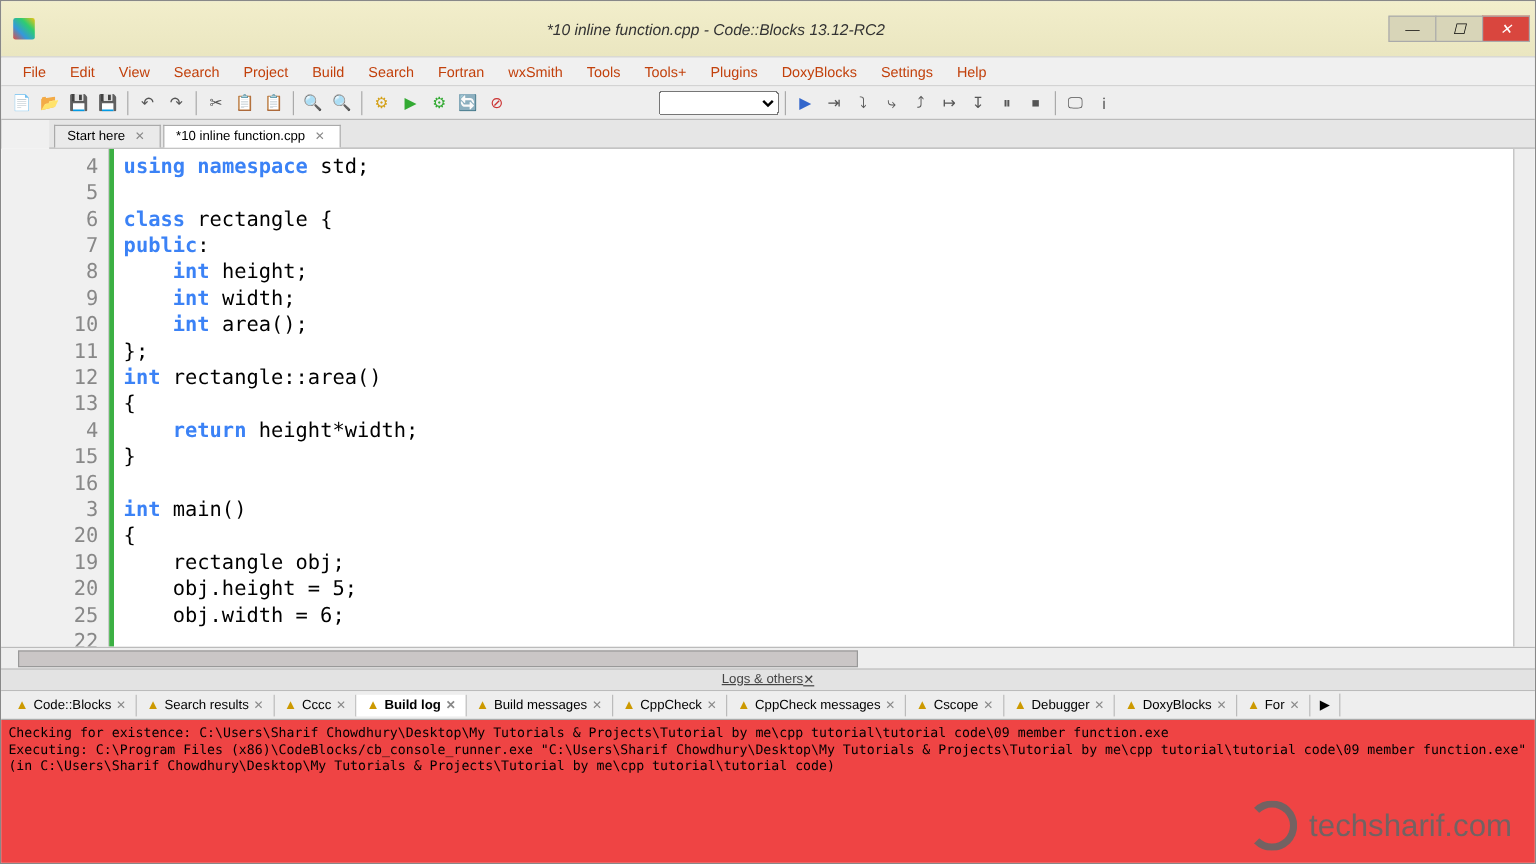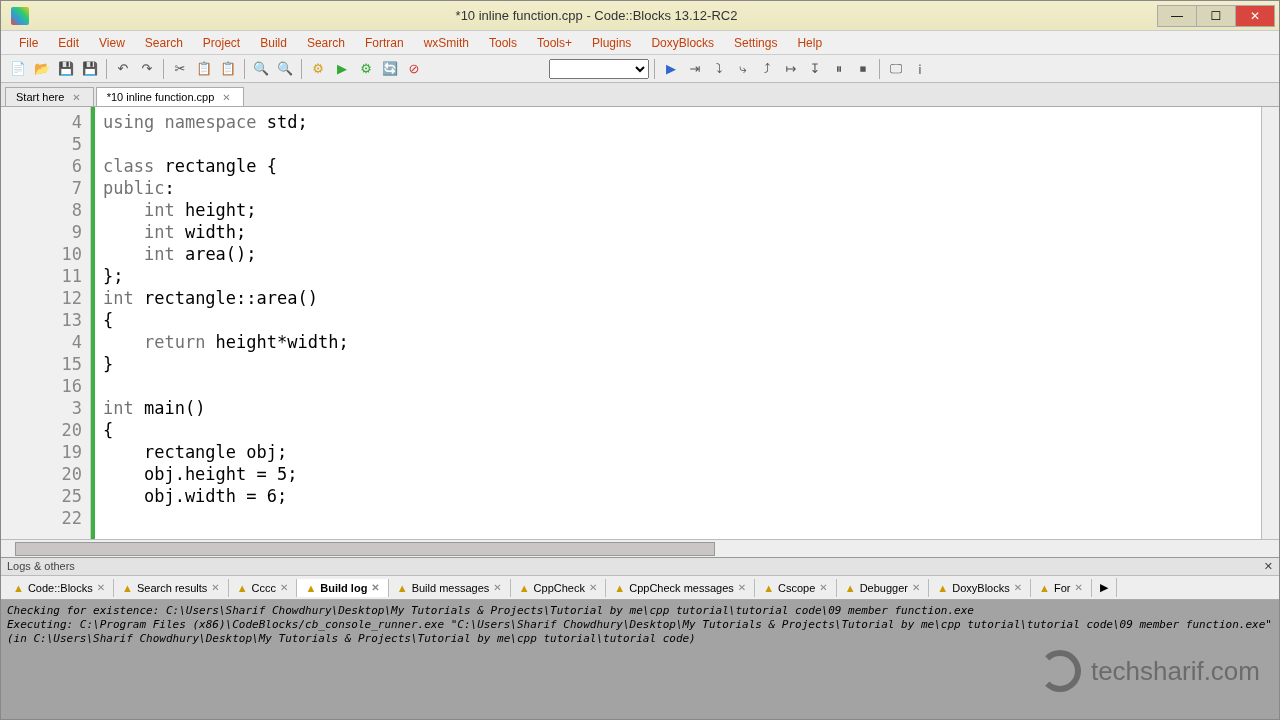--- a/index.html
+++ b/index.html
@@ -1,49 +1,49 @@
 <!DOCTYPE html>
 <html><head>
 <meta charset="utf-8">
 <style>
 * { margin: 0; padding: 0; box-sizing: border-box; }
 body { font-family: "Segoe UI", Tahoma, sans-serif; font-size: 12px; background: #f0f0f0; width: 1280px; height: 720px; overflow: hidden; position: relative; }
 .window { display: flex; flex-direction: column; height: 100%; border: 1px solid #888; }
-.titlebar { height: 30px; background: linear-gradient(#f2eecb, #eae6c0); display: flex; align-items: center; padding: 0 4px; border-bottom: 1px solid #ccc; }
+.titlebar { height: 47px; background: linear-gradient(#f2eecb, #eae6c0); display: flex; align-items: center; padding: 0 4px; border-bottom: 1px solid #ccc; font-style: italic; }
 .titlebar-icon { width: 18px; height: 18px; margin: 0 6px; background: linear-gradient(45deg,#e74c3c,#3498db,#2ecc71,#f1c40f); border-radius: 2px; }
 .titlebar-text { flex: 1; text-align: center; font-size: 13px; color: #333; }
 .winbtns { display: flex; gap: 0; }
 .winbtn { width: 40px; height: 22px; display: flex; align-items: center; justify-content: center; font-size: 12px; cursor: pointer; background: #d8d5b8; border: 1px solid #aaa; margin-left: -1px;}
 .winbtn.close { background: #d9463e; color: #fff; }
 .menubar { height: 24px; background: #f0f0f0; display: flex; align-items: center; padding: 0 8px; border-bottom: 1px solid #ccc; }
 .menubar span { padding: 3px 10px; cursor: pointer; color: #c2410c; }
 .toolbar { height: 28px; background: #eee; display: flex; align-items: center; padding: 2px 6px; border-bottom: 1px solid #bbb; gap: 2px; }
 .tbtn { width: 22px; height: 22px; display: flex; align-items: center; justify-content: center; border: 1px solid transparent; cursor: pointer; font-size: 13px; color: #555; }
 .tsep { width: 1px; height: 20px; background: #aaa; margin: 0 3px; }
-.tabbar { height: 24px; background: #e6e6e6; display: flex; align-items: flex-end; padding: 0 4px; border-bottom: 1px solid #aaa; }
+.tabbar { height: 24px; background: #e6e6e6; display: flex; align-items: flex-end; padding: 0 4px; border-bottom: 1px solid #aaa; margin-left: 40px; }
 .tab { padding: 3px 10px; background: #eaeaea; border: 1px solid #aaa; border-bottom: none; margin-right: 2px; cursor: pointer; display: flex; align-items: center; gap: 6px; font-size: 11px;}
 .tab.active { background: #fff; }
 .tab .x { color: #888; font-size: 10px; padding: 0 2px; }
 .editor-area { flex: 1; display: flex; overflow: hidden; background: #fff; position: relative;}
 .gutter { width: 90px; background: #f0f0f0; border-right: 1px solid #ccc; text-align: right; padding: 4px 8px 4px 0; font-family: Consolas, monospace; font-size: 17px; color: #888; line-height: 22px; }
 .change-bar { width: 4px; background: #3cb043; }
 .codearea { flex: 1; font-family: Consolas, monospace; font-size: 17px; line-height: 22px; padding: 4px 0 4px 8px; white-space: pre; color: #000; position: relative;}
-.kw { color: #737373; font-weight: normal; }
+.kw { color: #3b82f6; font-weight: bold; }
 .hscroll { height: 18px; background: #eee; border-top: 1px solid #bbb; position: relative; }
 .hthumb { position: absolute; left: 14px; width: 700px; top: 2px; height: 14px; background: #cac6c6; border: 1px solid #999; }
 .logs-panel { height: 162px; background: #f0f0f0; border-top: 1px solid #999; display: flex; flex-direction: column; }
-.logs-title { background: #e3e3e3; padding: 2px 6px; font-size: 11px; color: #444; border-bottom: 1px solid #bbb; display:flex; justify-content:space-between;}
+.logs-title { background: #e3e3e3; padding: 2px 6px; font-size: 11px; color: #444; border-bottom: 1px solid #bbb; display:flex; justify-content:center;text-decoration:underline;}
 .logs-tabs { height: 24px; display: flex; align-items: center; border-bottom: 1px solid #aaa; background: #eee; overflow: hidden;}
 .ltab { padding: 3px 8px; border-right: 1px solid #bbb; cursor: pointer; display: flex; align-items: center; gap: 4px; font-size: 11px; white-space: nowrap;}
 .ltab.active { background: #fff; font-weight: bold; }
 .ltab:first-child { margin-left: 4px; }
 .ltab .x { color: #888; font-size: 10px; }
-.log-body { flex: 1; background: #a3a3a3; font-family: Consolas, monospace; font-size: 11px; padding: 4px 6px; line-height: 14px; color: #000; overflow: hidden; font-style: italic;}
+.log-body { flex: 1; background: #ef4444; font-family: Consolas, monospace; font-size: 11px; padding: 4px 6px; line-height: 14px; color: #000; overflow: hidden;}
 .log-err { background: #ff0000; color: #fff; padding: 0 2px; }
-.watermark { position: absolute; right: 20px; bottom: 28px; display: flex; align-items: center; gap: 10px; color: #666; font-size: 26px; font-family: Arial; opacity: 0.9;}
+.watermark { position: absolute; right: 20px; bottom: 11px; display: flex; align-items: center; gap: 10px; color: #666; font-size: 26px; font-family: Arial; opacity: 0.9;}
 .watermark .logo { width: 42px; height: 42px; border-radius: 50%; border: 6px solid #666; border-left-color: transparent; position: relative; }
 .vscroll { width: 18px; background: #eee; border-left: 1px solid #bbb; }
 .codeline { position: relative; height: 22px; }
 </style>
 </head>
 <body>
 
 <div class="window">
   <div class="titlebar">
     <div class="titlebar-icon"></div>

